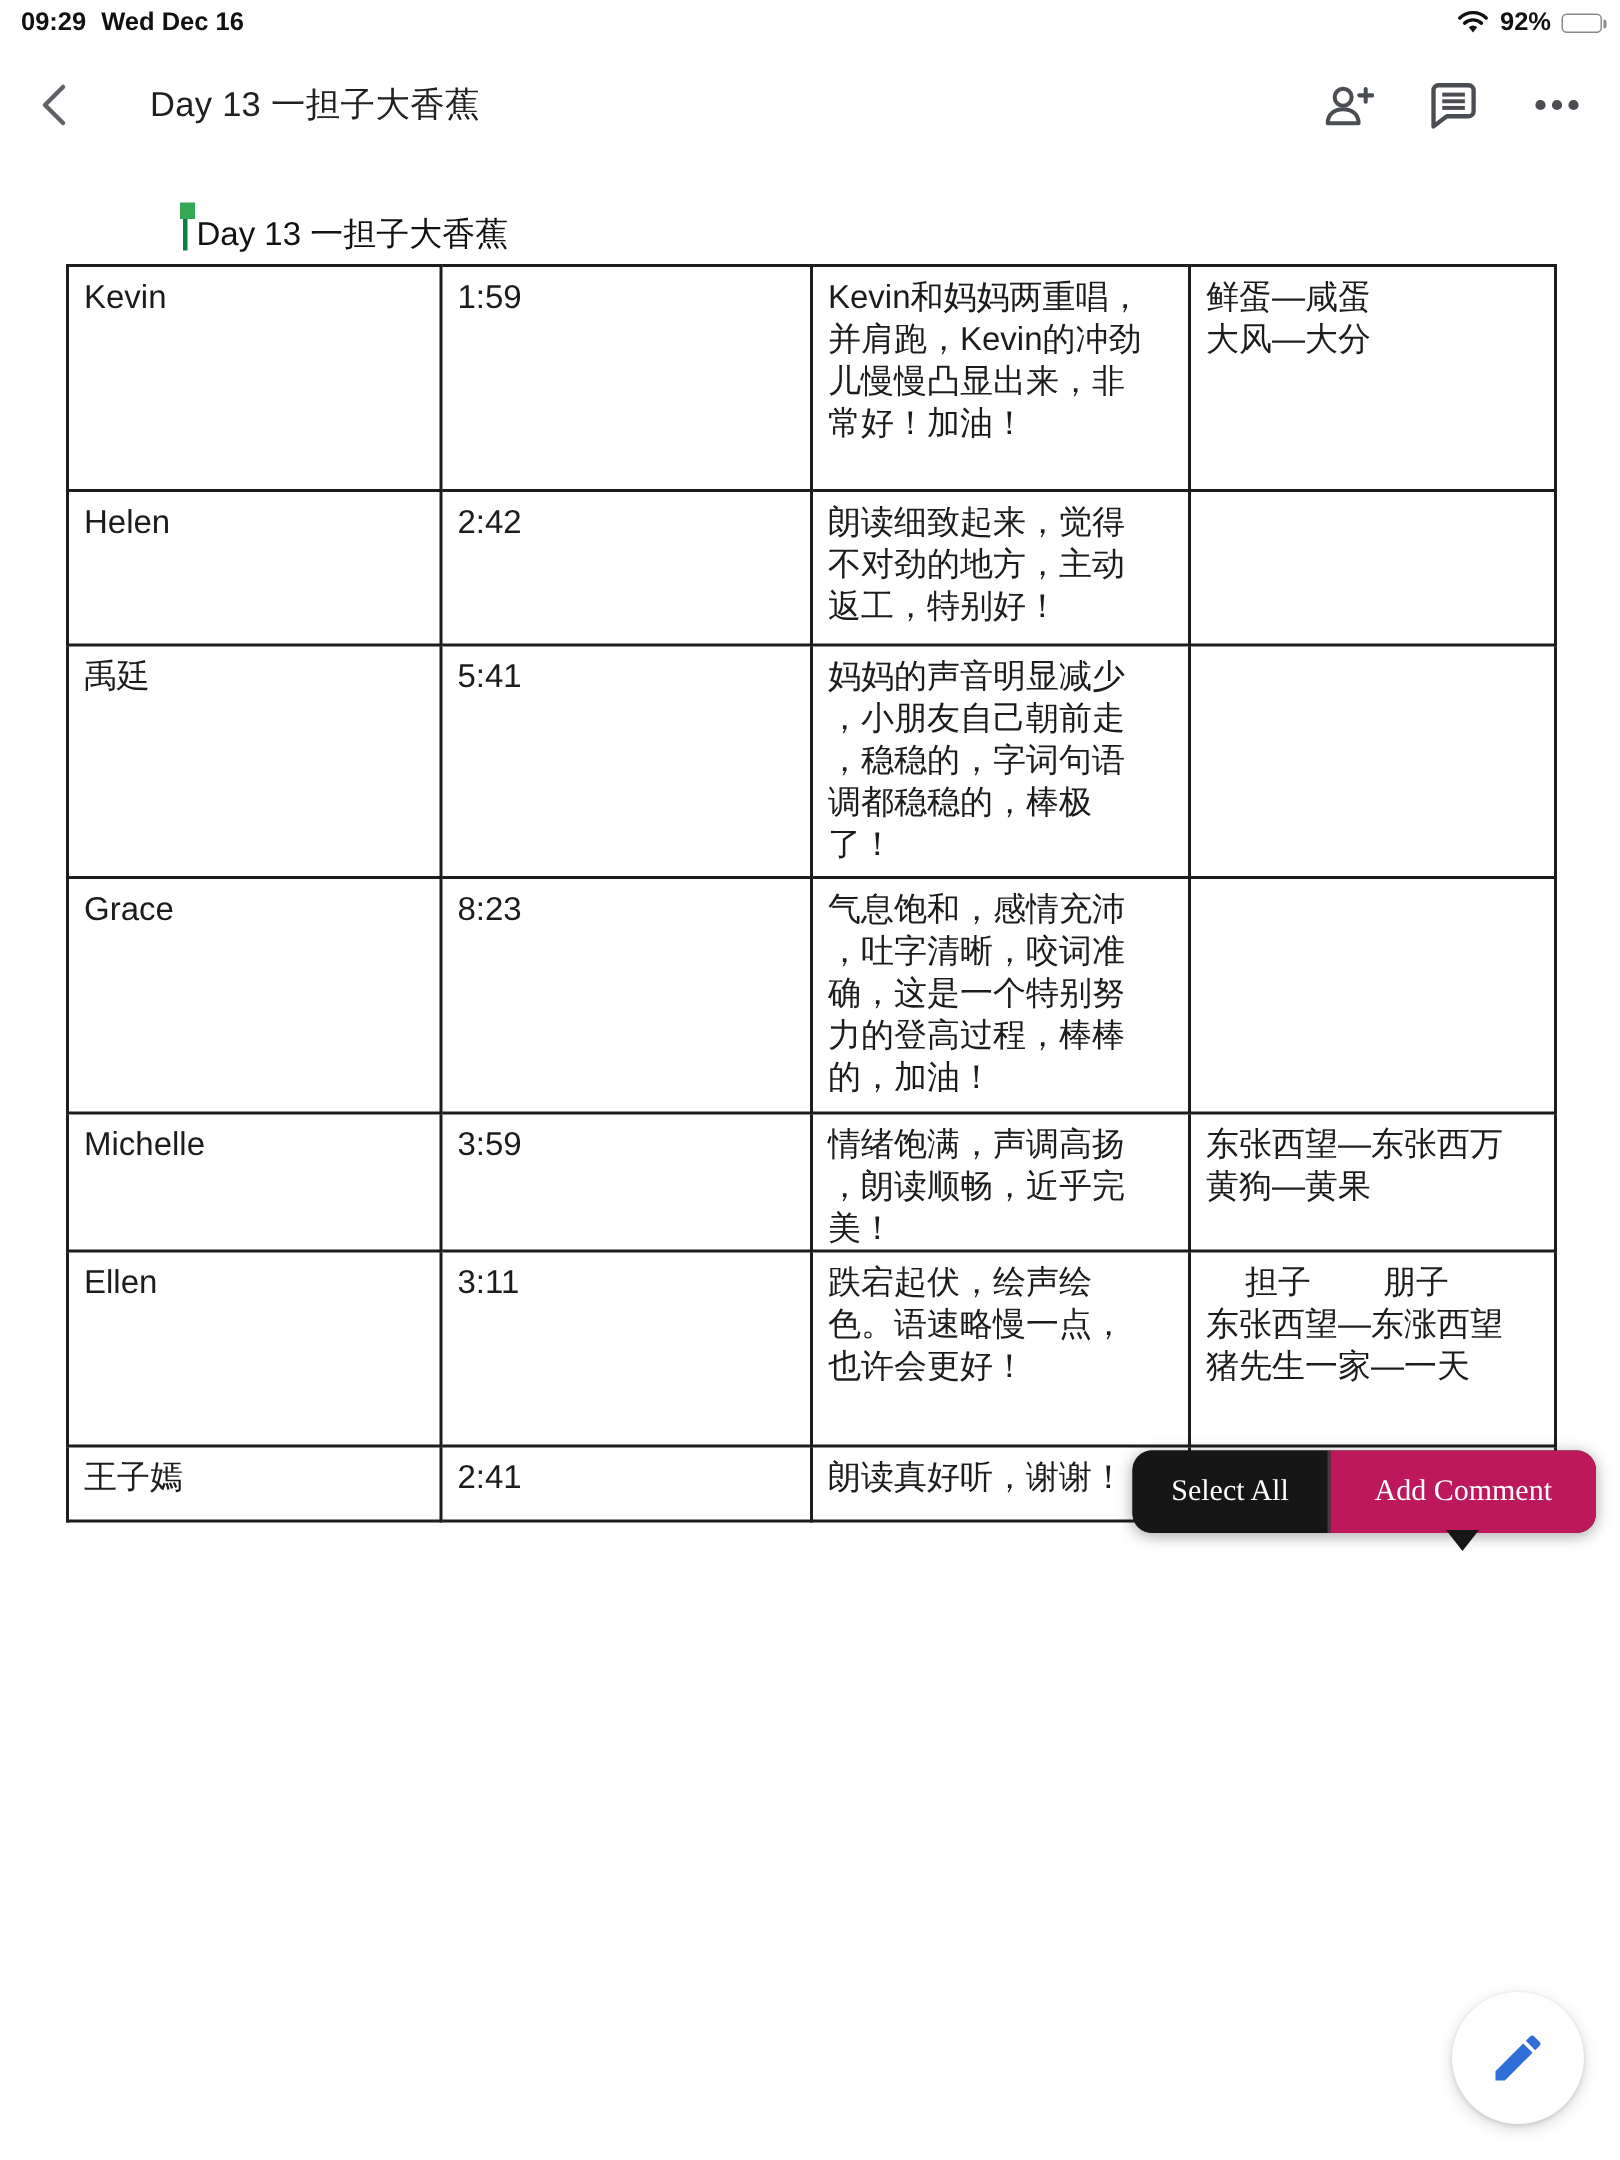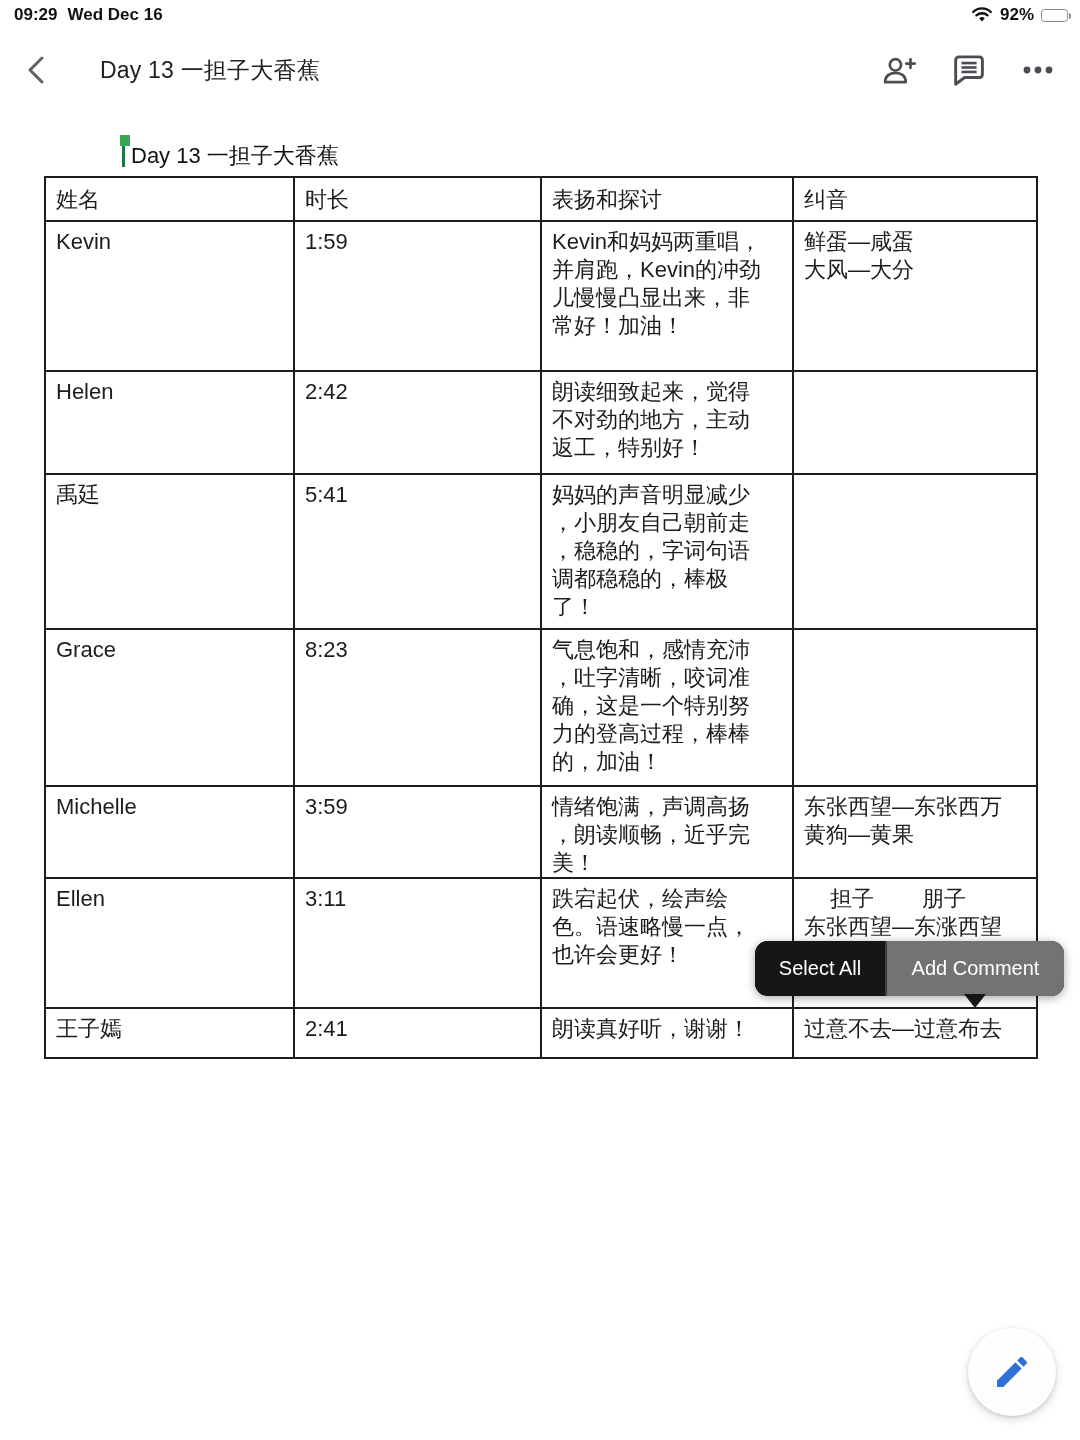--- a/index.html
+++ b/index.html
@@ -46,23 +46,23 @@
   .corr-line { line-height:28px; }
   tr.hdr    { height:44px; }
   tr.r0 { height:150px; } tr.r1 { height:103px; } tr.r2 { height:155px; }
   tr.r3 { height:157px; } tr.r4 { height:81px; } tr.r5 { height:77px;  }
   tr.r6 { height:130px; } tr.r7 { height:50px;  } tr.r8 { height:128px; }
   .occluded { white-space:nowrap; }
   .occluded .frag-l { margin-left:26px; }
   .occluded .frag-r { margin-left:48px; }
 
   
-  .ctx { position:absolute; left:755px; top:941px; width:309px; height:55px;
+  .ctx { position:absolute; left:755px; top:967px; width:309px; height:55px;
     border-radius:13px; display:flex; align-items:stretch; z-index:5;
-    box-shadow:0 2px 10px rgba(0,0,0,.35); }
+    box-shadow:0 2px 10px rgba(0,0,0,.35);font-family:Liberation Serif, serif; }
   .ctx-item { color:#fff; font-size:20px; display:flex; align-items:center;
     justify-content:center; }
   .ctx-item.first { width:130px; border-radius:13px 0 0 13px; }
   .ctx-item.second { flex:1; border-radius:0 13px 13px 0; }
   .ctx-div { width:2px; background:#3e3e3e; }
   .ctx-tail { position:absolute; left:209px; top:53px; width:0; height:0;
     border-left:11px solid transparent; border-right:11px solid transparent; }
 
   
   .fab { position:absolute; left:968px; top:1328px; width:88px; height:88px;
@@ -135,26 +135,20 @@
   <div class="heading">Day 13 一担子大香蕉</div>
 
   <table>
     <colgroup>
         <col style="width:249px">
         <col style="width:247px">
         <col style="width:252px">
         <col style="width:244px">
       </colgroup>
     <tbody>
-        <tr class="hdr">
-      <th>姓名</th>
-      <th>时长</th>
-      <th>表扬和探讨</th>
-      <th>纠音</th>
-    </tr>
 
     <tr class="r0">
       <td>Kevin</td>
       <td>1:59</td>
       <td class="praise">Kevin和妈妈两重唱，
 并肩跑，Kevin的冲劲
 儿慢慢凸显出来，非
 常好！加油！</td>
       <td>
         <div class="corr-line">鲜蛋—咸蛋</div>
@@ -229,21 +223,21 @@
         <div class="corr-line">过意不去—过意布去</div>
       </td>
     </tr>
 
   </tbody>
     </table>
 
   <div class="ctx" style="background:#161616;">
     <div class="ctx-item first" style="background:#161616;">Select All</div>
     <div class="ctx-div"></div>
-    <div class="ctx-item second" style="background:#737373;">Add Comment</div>
+    <div class="ctx-item second" style="background:#be185d;">Add Comment</div>
     <div class="ctx-tail" style="border-top:14px solid #161616;"></div>
   </div>
 
   <div class="fab">
     <svg width="40" height="40" viewBox="0 0 24 24">
       <path d="M3 17.25V21h3.75L17.81 9.94l-3.75-3.75L3 17.25zM20.71 7.04c.39-.39.39-1.02 0-1.41l-2.34-2.34c-.39-.39-1.02-.39-1.41 0l-1.83 1.83 3.75 3.75 1.83-1.83z" fill="#2e6fd8"></path>
     </svg>
   </div>
 
 </div>

